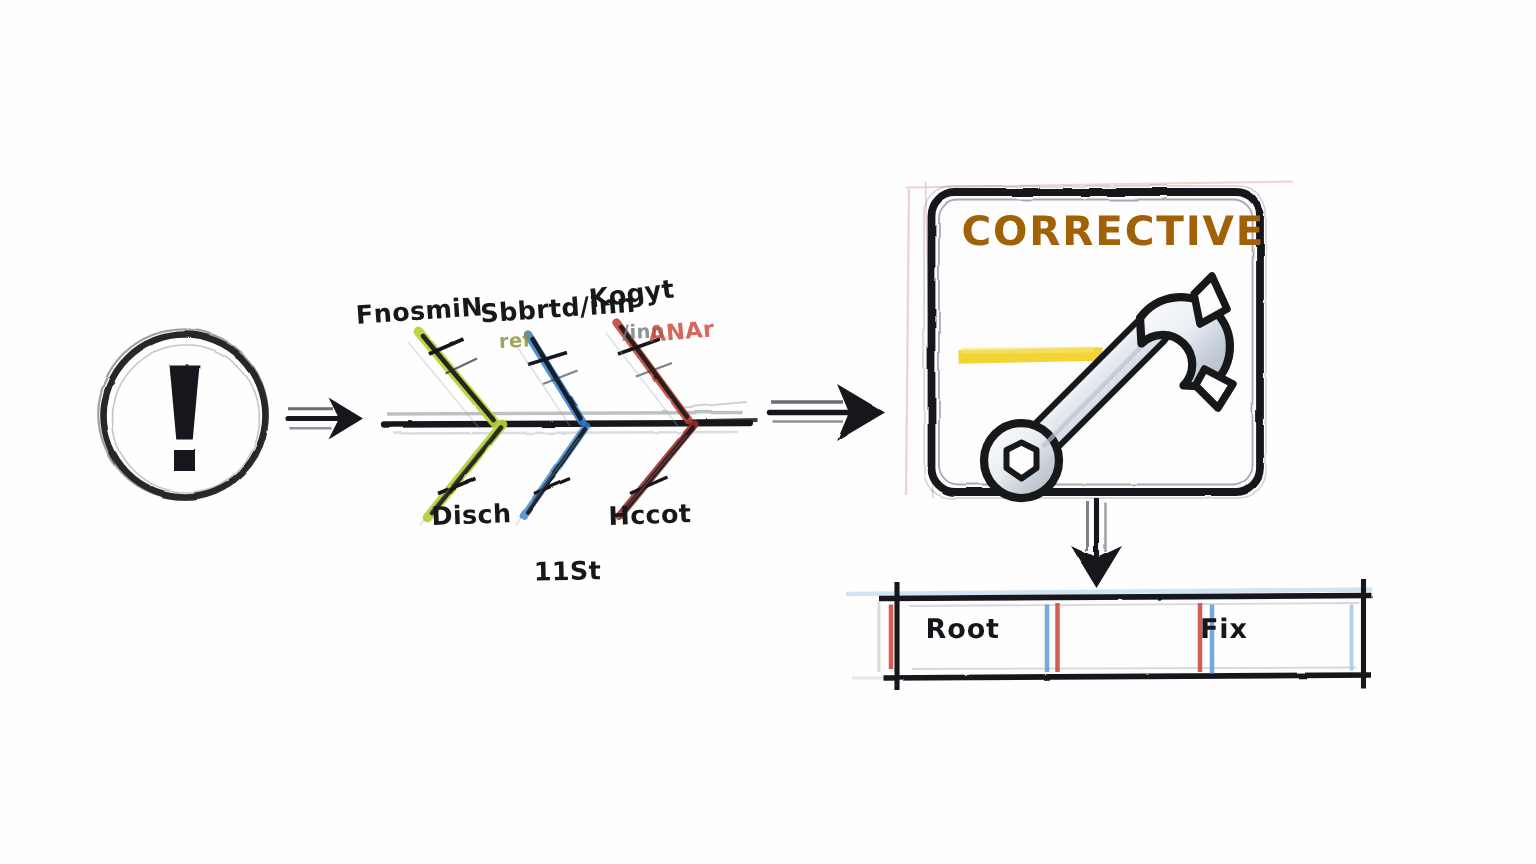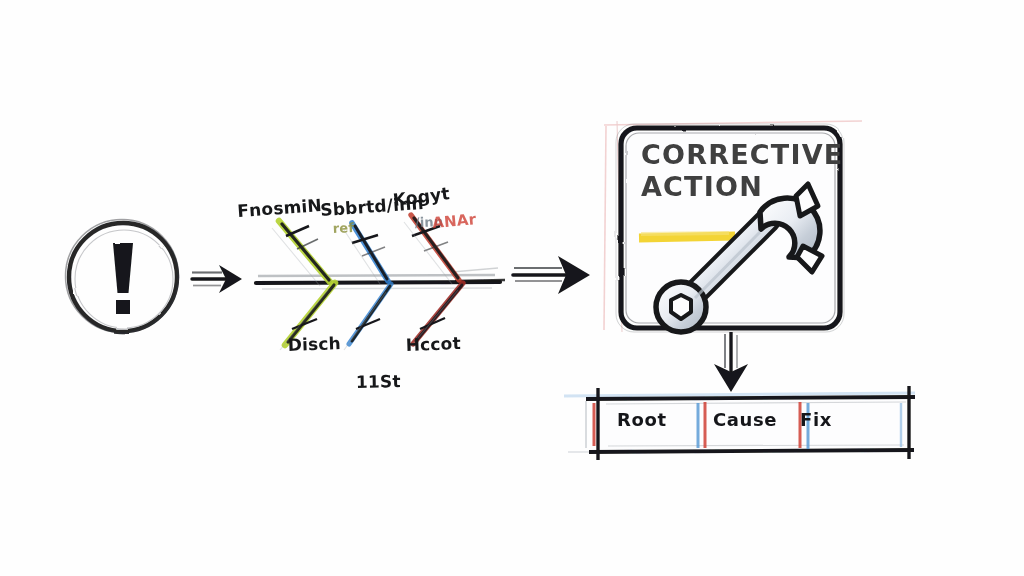--- a/index.html
+++ b/index.html
@@ -44,21 +44,21 @@
     opacity: 0.8;
   }
   .bone-label.scribble.olive { color: #8a8f3a; }
   .bone-label.scribble.steel { color: #6f7b86; }
   .bone-label.scribble.redish { color: #cf4136; }
   .box-title {
     position: absolute;
     font-size: 27px;
     font-weight: 700;
     letter-spacing: 1.2px;
-    color: #404040;
+    color: #a16207;
     line-height: 1.08;
   }
   .strip-cell {
     position: absolute;
     font-size: 18px;
     font-weight: 700;
     letter-spacing: 0.6px;
     color: #15161a;
   }
 </style>
@@ -262,19 +262,17 @@
   <div class="lbl bone-label scribble steel" style="left:415px; top:216px; transform: rotate(-2deg);">/inn</div>
 
   <div class="lbl bone-label" style="left:394px; top:192px; transform: rotate(-7deg);">Kogyt</div>
   <div class="lbl bone-label scribble redish" style="left:433px; top:216px; transform: rotate(-5deg); font-size:15px;">ANAr</div>
 
   <div class="lbl bone-label" style="left:288px; top:337px; transform: rotate(-2deg);">Disch</div>
   <div class="lbl bone-label" style="left:356px; top:337px; transform: rotate(-1deg); margin-top: 37px;">11St</div>
   <div class="lbl bone-label" style="left:406px; top:337px; transform: rotate(-2deg);">Hccot</div>
 
   <div class="box-title" style="left:641px; top:140px;">CORRECTIVE</div>
-  <div class="box-title" style="left:641px; top:172px;">ACTION</div>
 
   <div class="strip-cell" style="left:617px; top:409px;">Root</div>
-  <div class="strip-cell" style="left:713px; top:409px;">Cause</div>
   <div class="strip-cell" style="left:800px; top:409px;">Fix</div>
 
 </div>
 
 </body></html>

